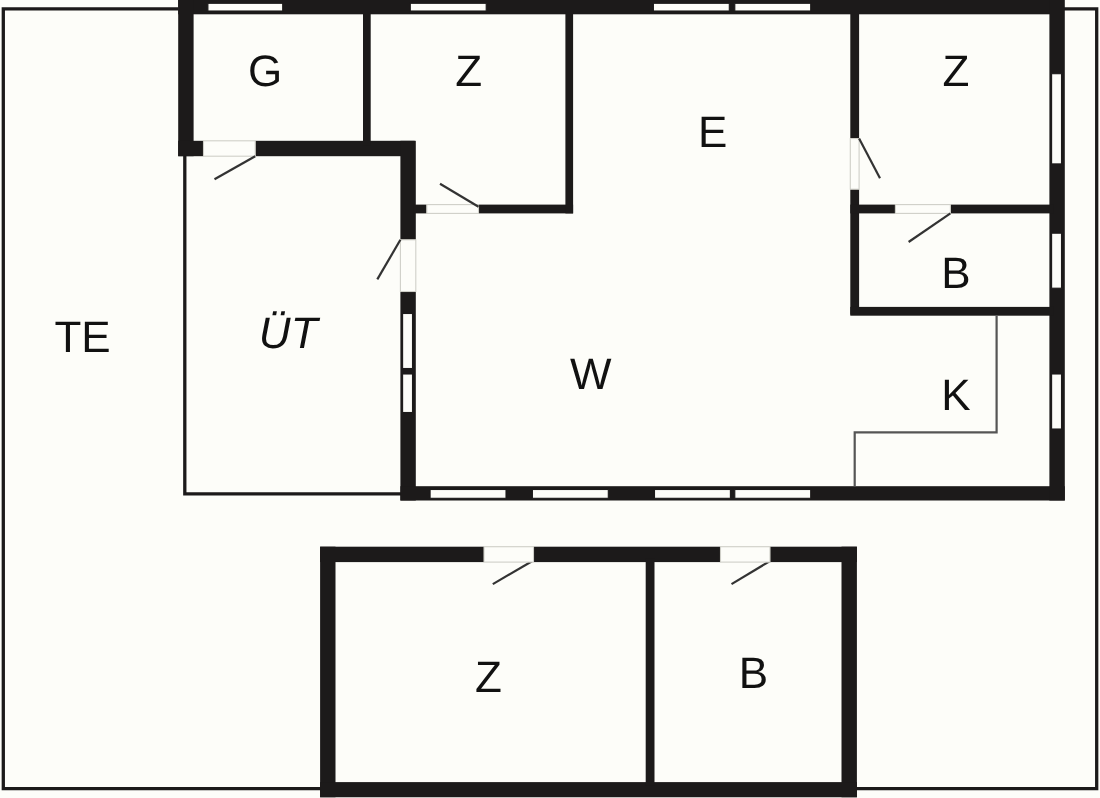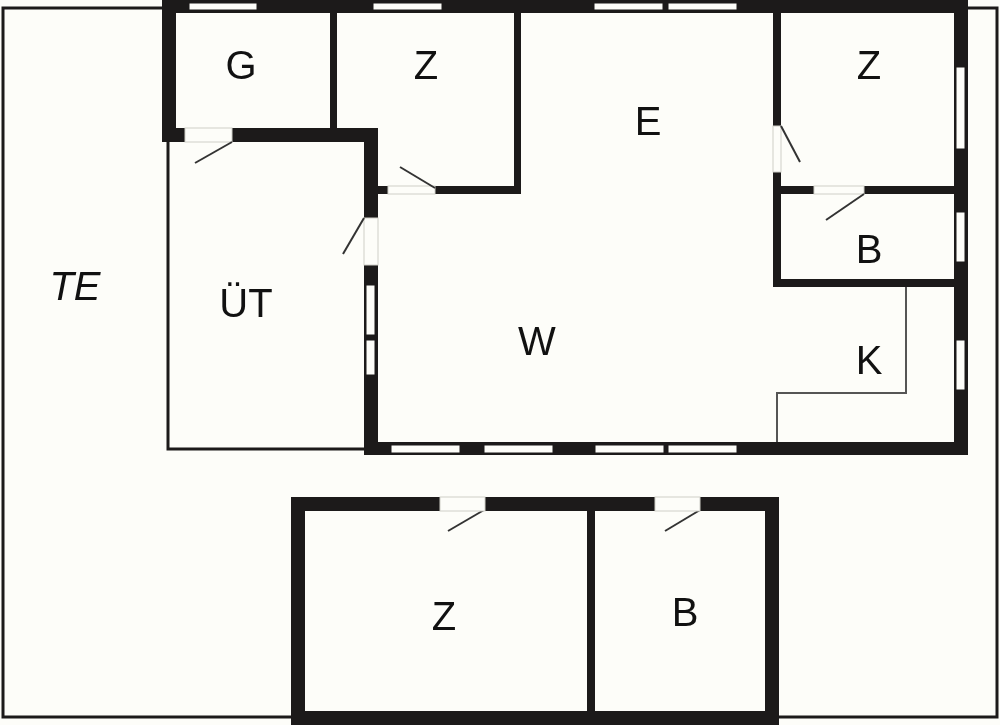--- a/index.html
+++ b/index.html
@@ -103,23 +103,23 @@
     <rect x="765" y="497" width="14" height="228"></rect>
     <rect x="291" y="711" width="488" height="14"></rect>
     <rect x="587" y="508" width="8" height="206"></rect>
   </g>
   <g fill="#fdfdf9" stroke="#cfcfc8" stroke-width="1">
     <rect x="440" y="497" width="45" height="14"></rect>
     <rect x="655" y="497" width="45" height="14"></rect>
   </g>
 </svg>
 
-<div class="label" style="left:75px; top:286px;font-style:italic;">TE</div>
+<div class="label" style="left:75px; top:307px;">TE</div>
 <div class="label" style="left:241px; top:65px;">G</div>
 <div class="label" style="left:426px; top:65px;">Z</div>
 <div class="label" style="left:648px; top:121px;">E</div>
 <div class="label" style="left:869px; top:65px;">Z</div>
 <div class="label" style="left:869px; top:249px;">B</div>
-<div class="label" style="left:246px; top:303px;">ÜT</div>
+<div class="label" style="left:262px; top:303px;font-style:italic;">ÜT</div>
 <div class="label" style="left:537px; top:341px;">W</div>
 <div class="label" style="left:869px; top:360px;">K</div>
 <div class="label" style="left:444px; top:616px;">Z</div>
 <div class="label" style="left:685px; top:612px;">B</div>
 
 </body></html>

